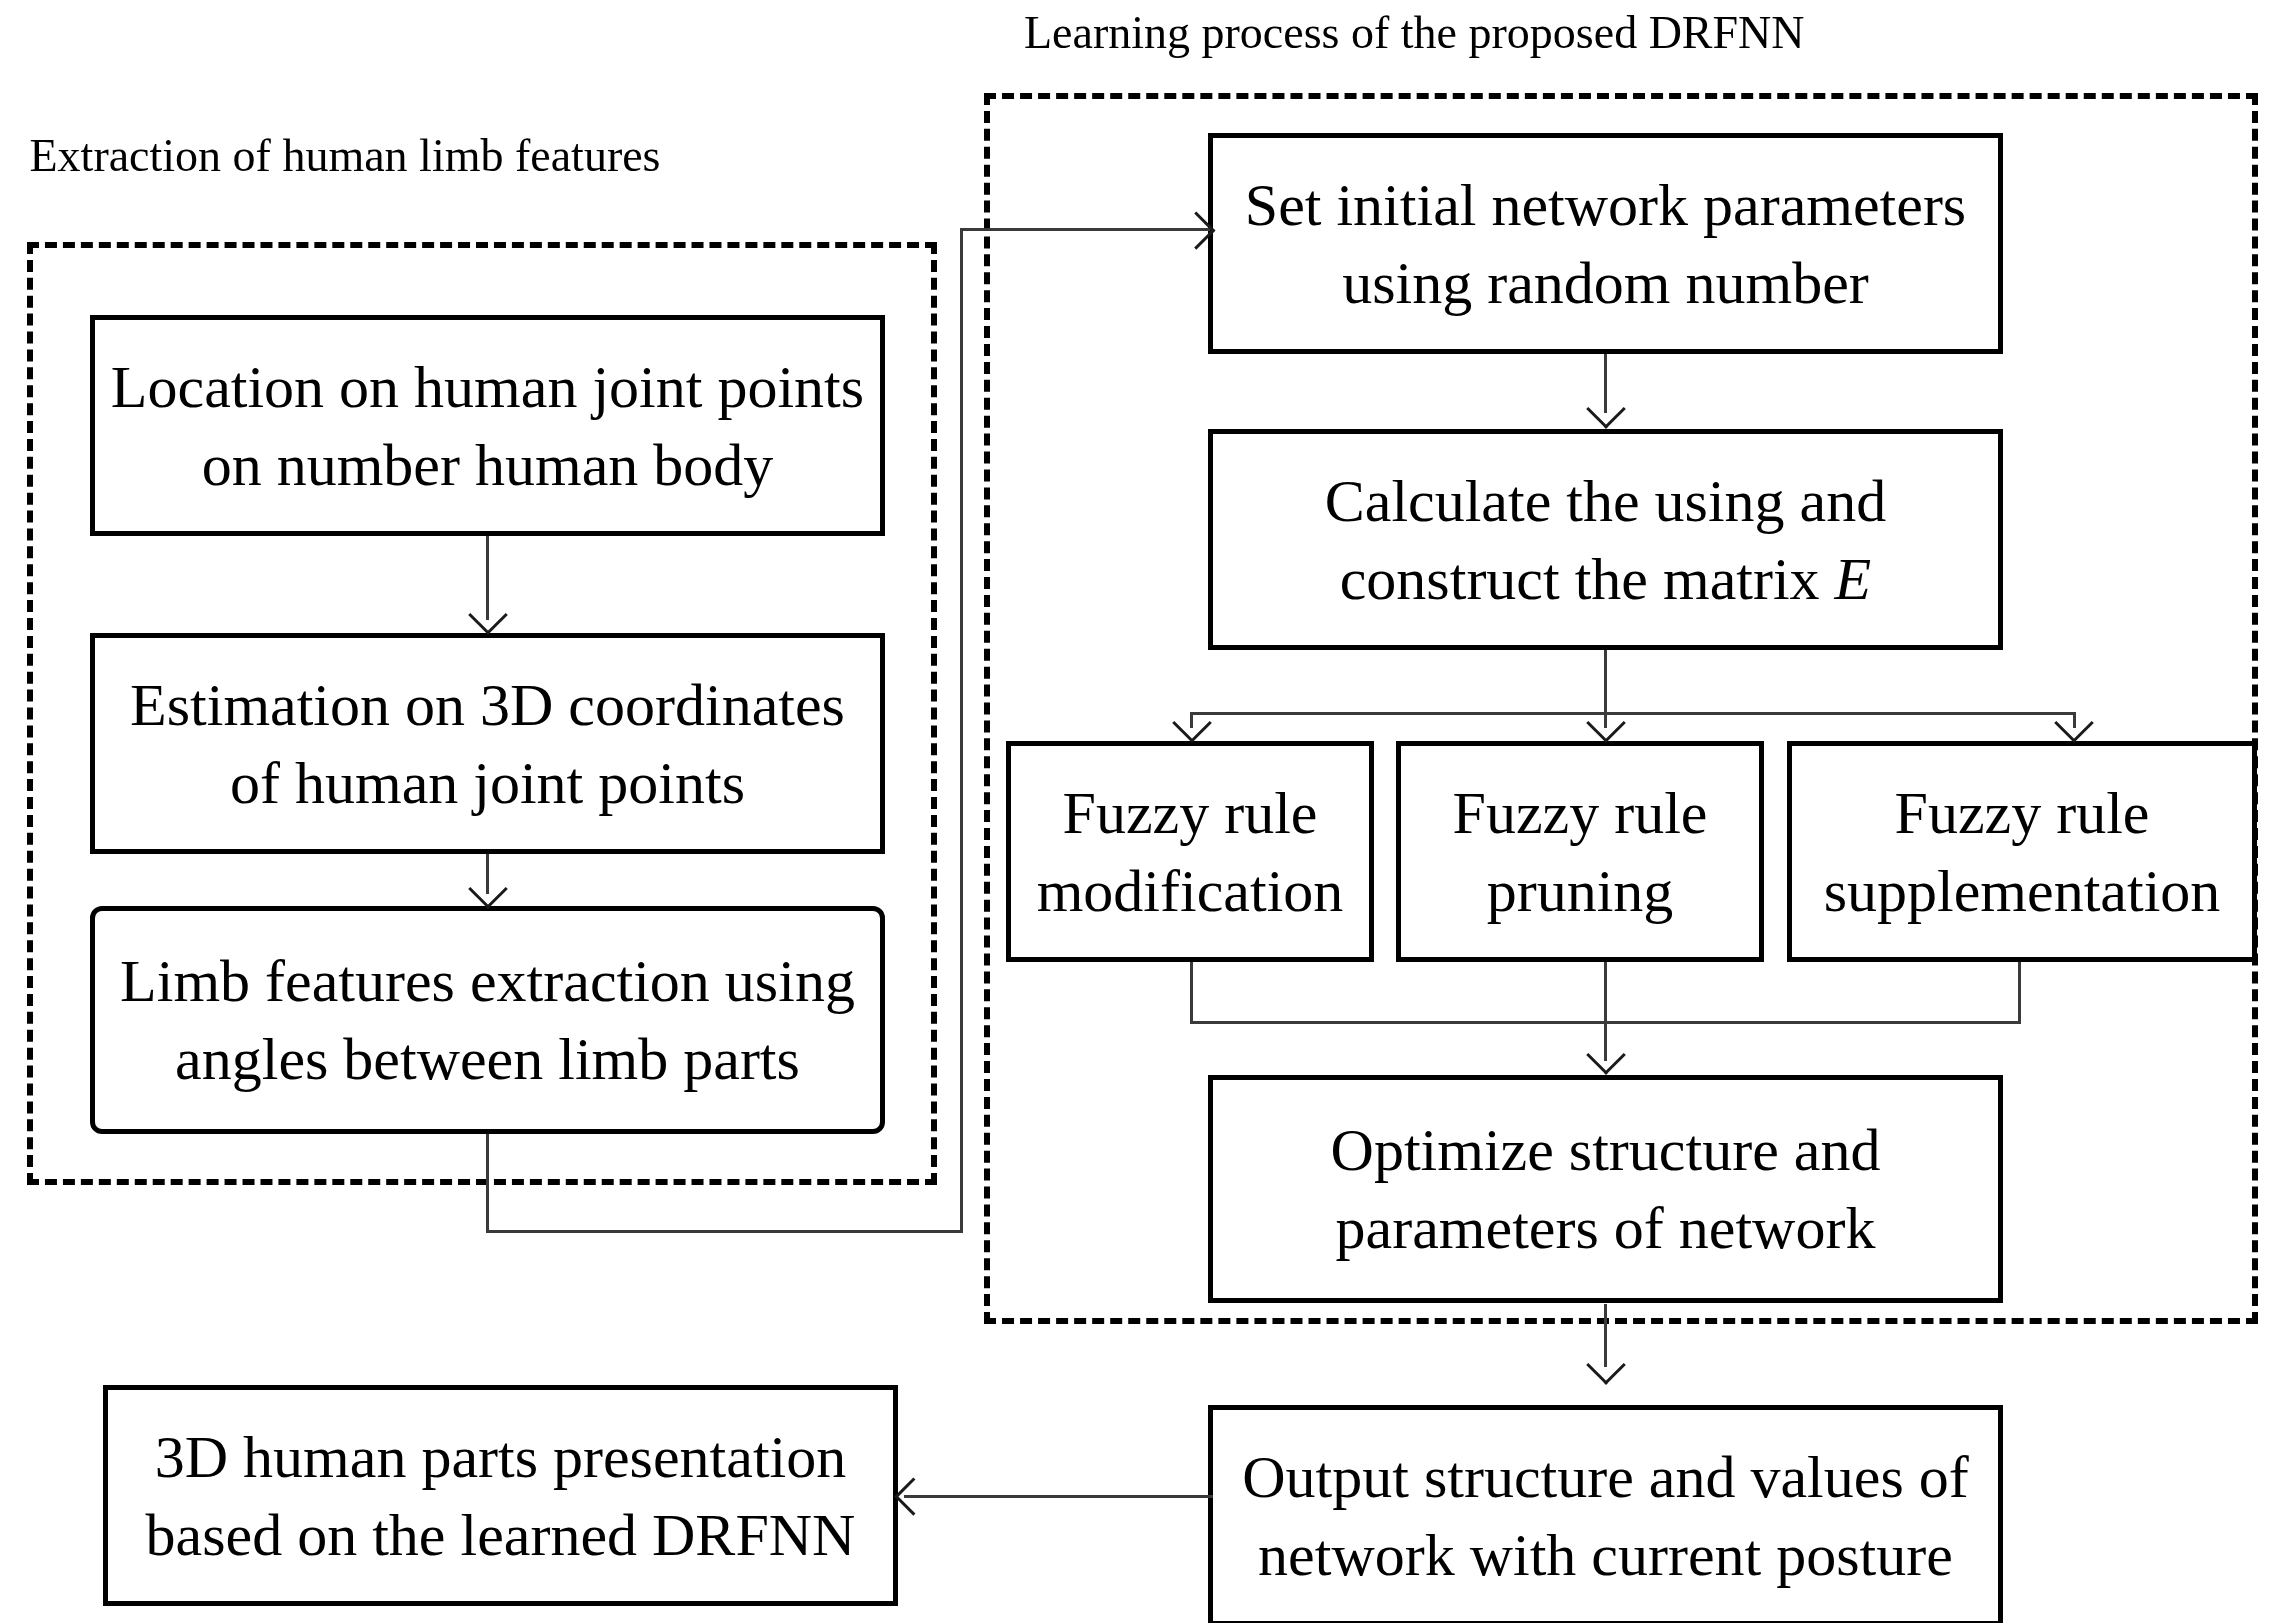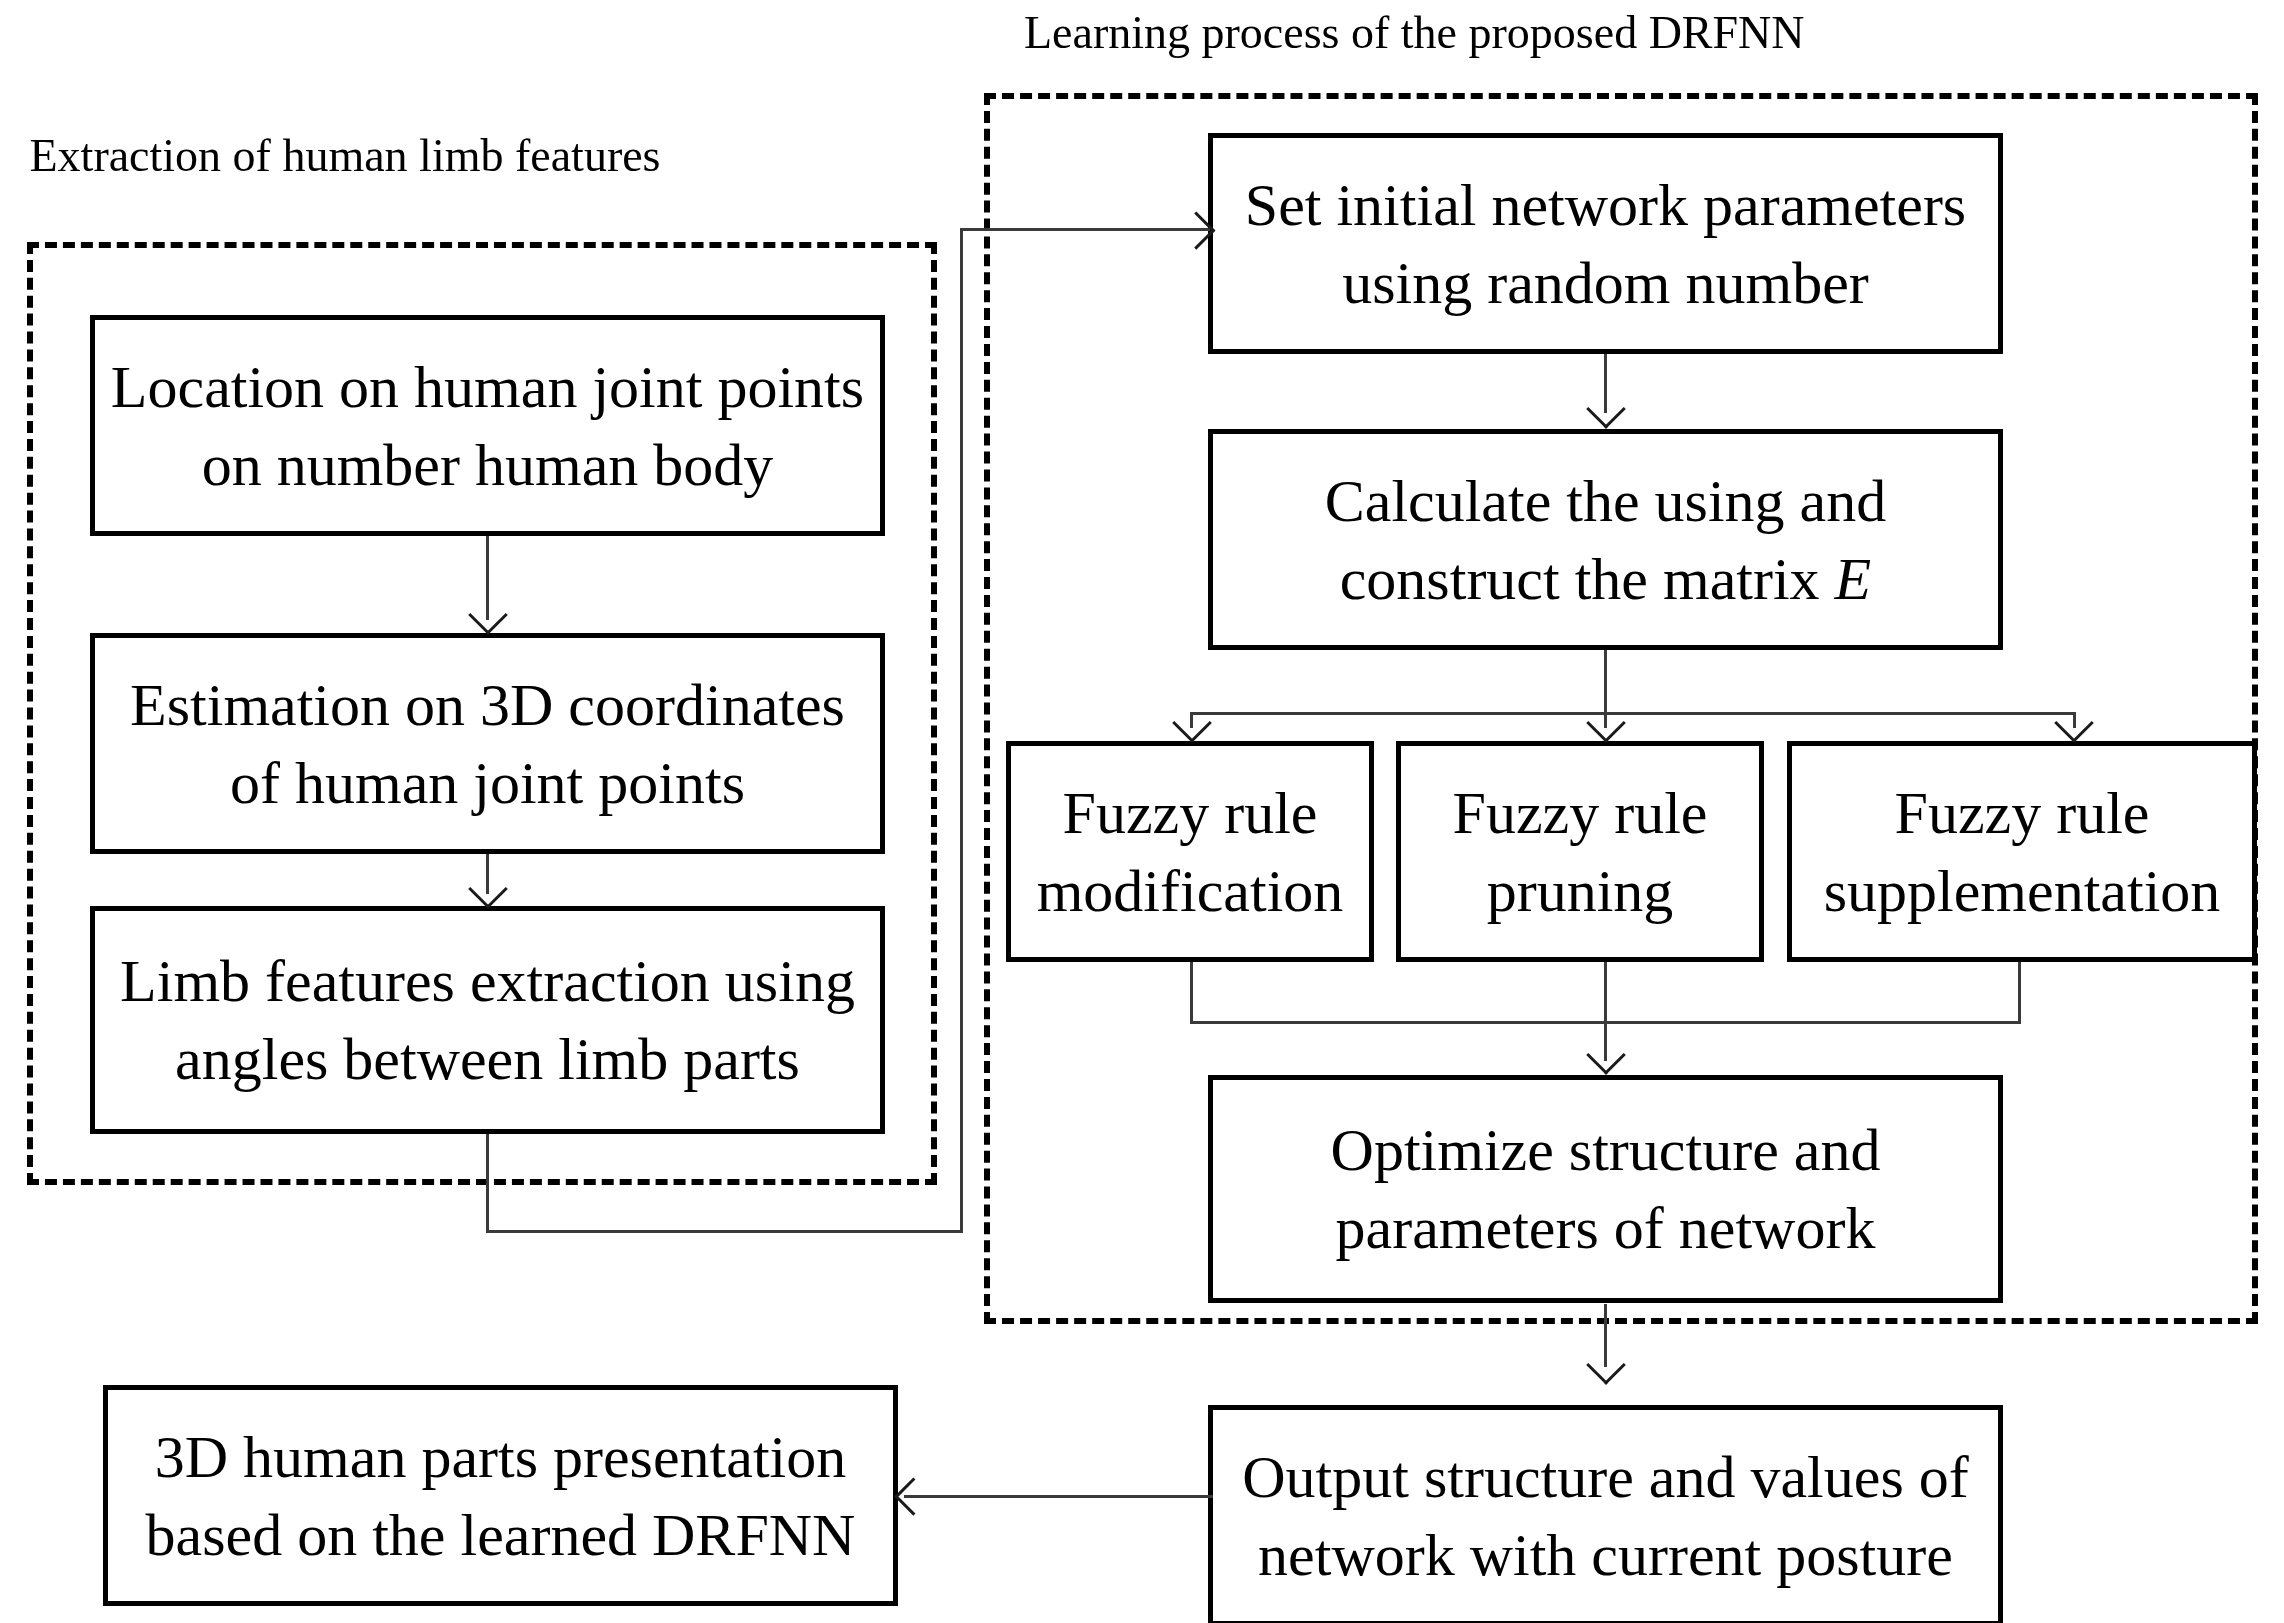--- a/index.html
+++ b/index.html
@@ -102,21 +102,21 @@
   <div class="node" style="left:90px; top:315px; width:795px; height:221px;">
     <span class="node-text">Location on human joint points
 on number human body</span>
   </div>
 
   <div class="node" style="left:90px; top:633px; width:795px; height:221px;">
     <span class="node-text">Estimation on 3D coordinates
 of human joint points</span>
   </div>
 
-  <div class="node" style="left:90px; top:906px; width:795px; height:228px;">
+  <div class="node" style="left:90px; top:906px; width:795px; height:228px;border-radius:12px;">
     <span class="node-text">Limb features extraction using
 angles between limb parts</span>
   </div>
 
   <div class="node" style="left:103px; top:1385px; width:795px; height:221px;">
     <span class="node-text">3D human parts presentation
 based on the learned DRFNN</span>
   </div>
 
   <div class="node" style="left:1208px; top:133px; width:795px; height:221px;">

